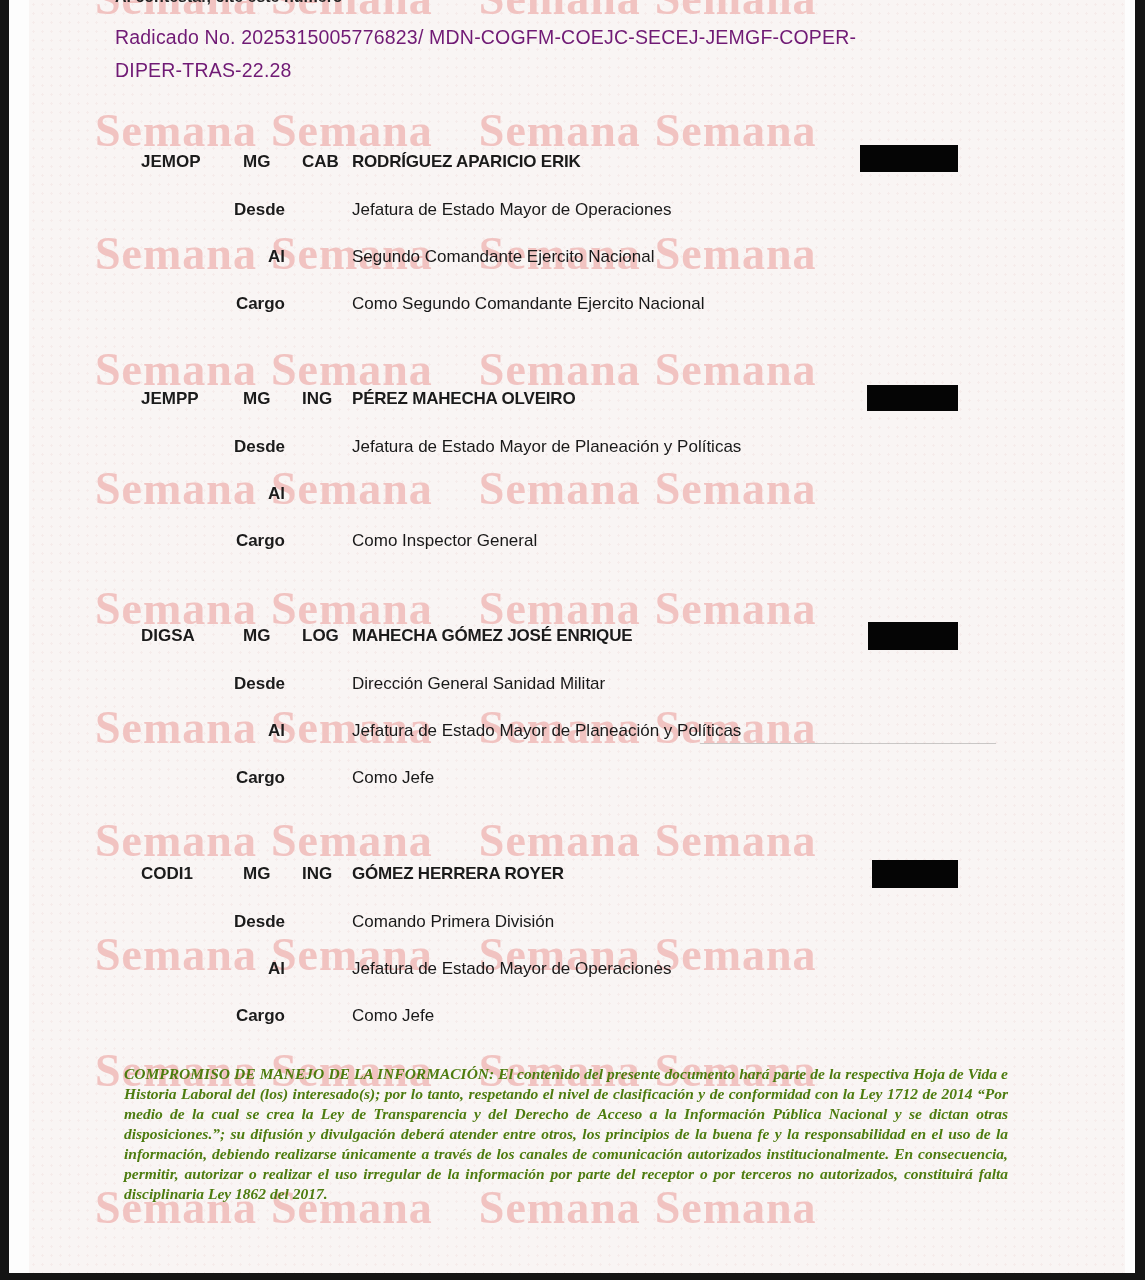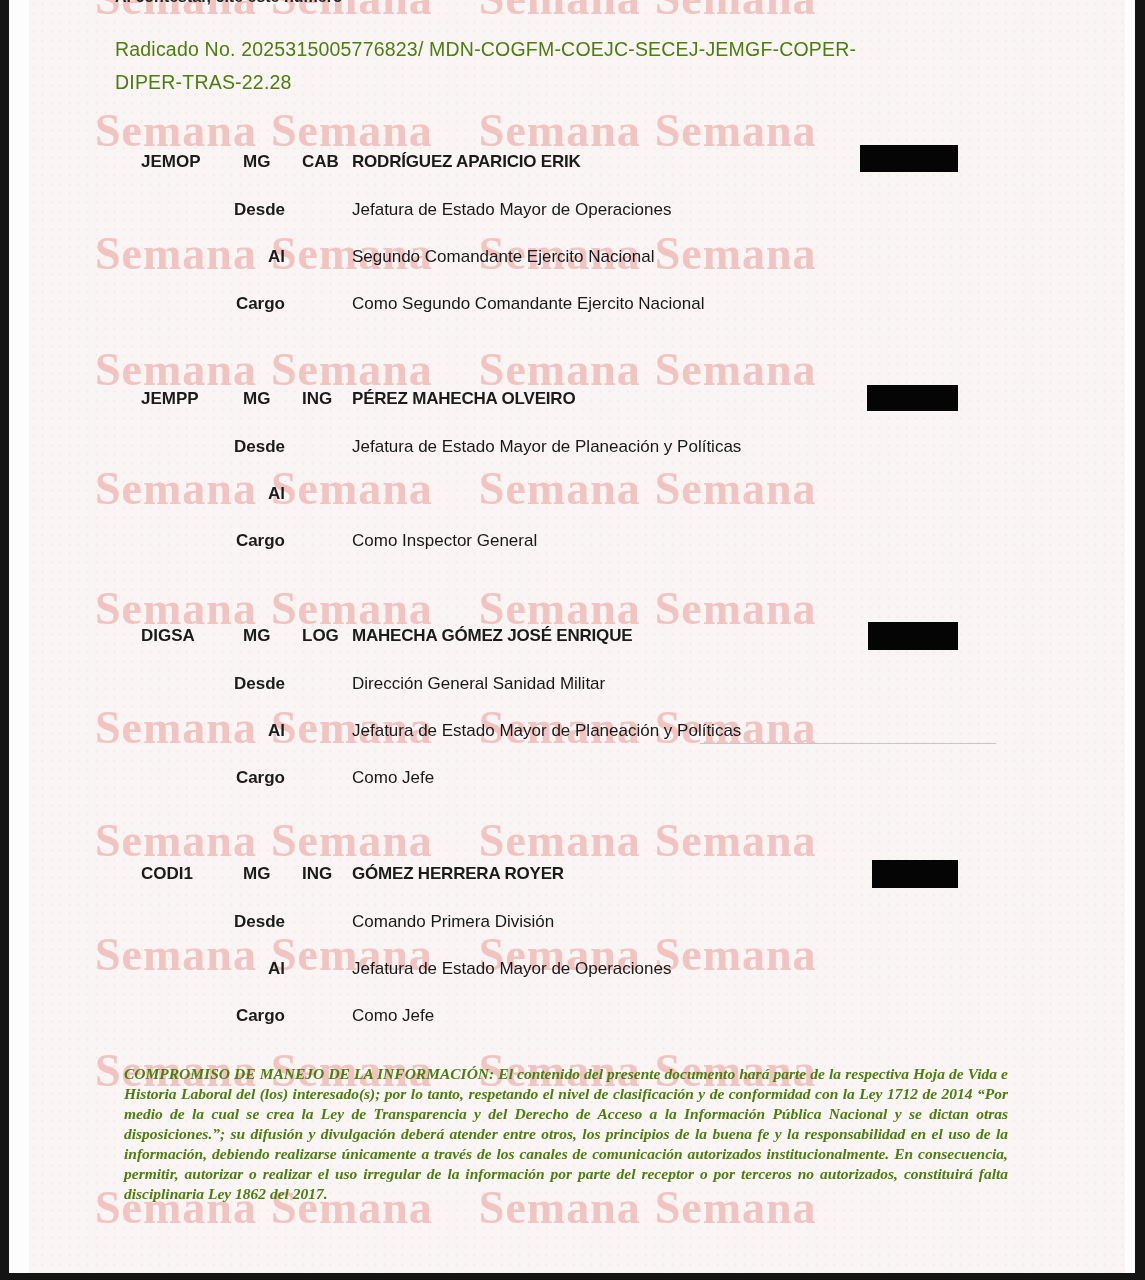--- a/index.html
+++ b/index.html
@@ -32,21 +32,21 @@
     font-weight:bold;font-size:46px;line-height:1;
     letter-spacing:1px;
     white-space:nowrap;
   }
   .wm-row span{margin-right:14px;}
   .wm-row span:nth-child(3){margin-left:32px;}
   
   .content{position:absolute;left:0;top:0;width:1145px;height:1280px;z-index:3;color:#1b1b1b;}
   .abs{position:absolute;white-space:nowrap;}
   .cut-line{left:115px;top:-12px;font-size:16px;font-weight:bold;color:#232323;}
-  .radicado{left:115px;font-size:19.5px;color:#4d7c0f;letter-spacing:0.2px;margin-top:12px;}
+  .radicado{left:115px;font-size:19.5px;color:#701a75;letter-spacing:0.2px;}
   .rad1{top:26px;}
   .rad2{top:59px;}
   
   .entry{position:absolute;left:0;width:923px;height:190px;}
   .e0{top:152px;} .e1{top:389px;} .e2{top:626px;} .e3{top:864px;}
   .erow{position:absolute;height:20px;font-size:17px;}
   .code{left:141px;top:0;font-weight:bold;}
   .rank{left:243px;top:0;font-weight:bold;text-align:center;}
   .corps{left:302px;top:0;font-weight:bold;}
   .pname{left:352px;top:0;font-weight:bold;letter-spacing:-0.2px;}

